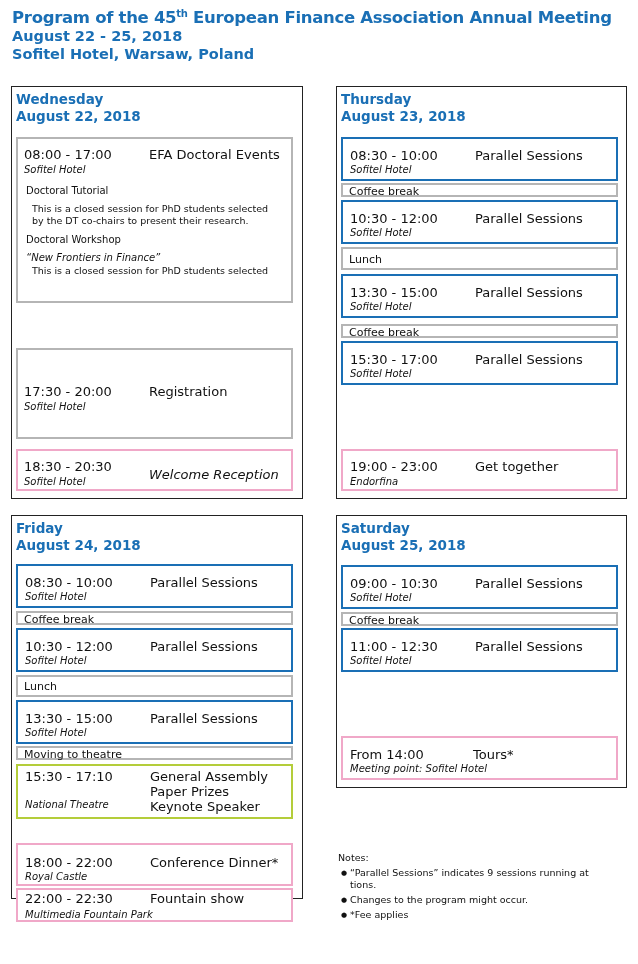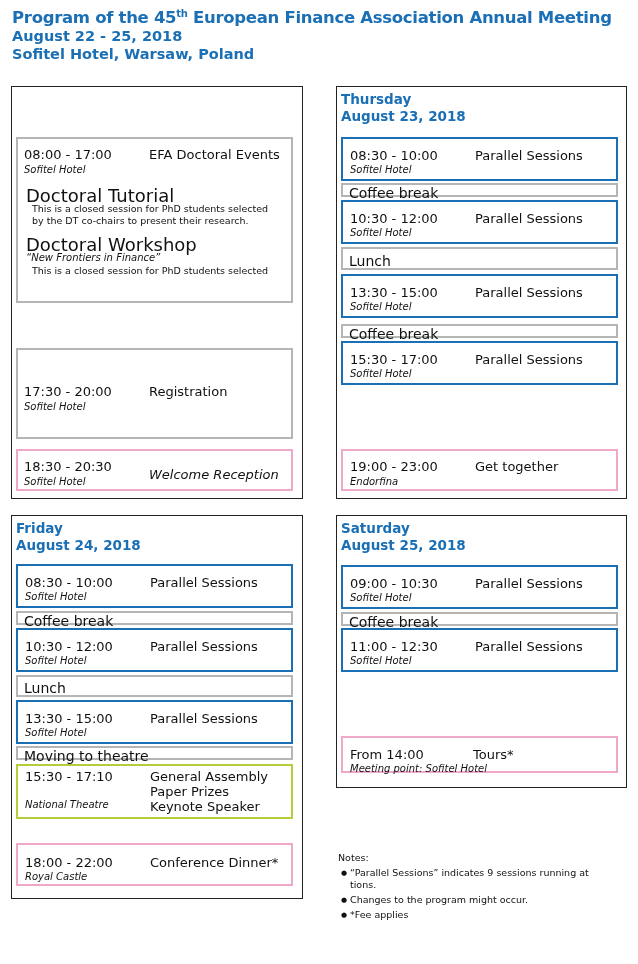--- a/index.html
+++ b/index.html
@@ -16,37 +16,41 @@
 
   .ev { position: absolute; border: 2.5px solid #aaa; background: #fff; }
   .ev.blue { border-color: #1a6fb5; }
   .ev.grey { border-color: #b5b5b5; }
   .ev.pink { border-color: #f0a8c8; }
   .ev.green { border-color: #b4cd3a; }
   .ev.thin { border-width: 2px; }
 
   .t { position: absolute; font-size: 13px; white-space: nowrap; color: #111; }
   .loc { position: absolute; font-size: 10px; font-style: italic; white-space: nowrap; color: #111; }
-  .brk { position: absolute; left: 6px; top: 0px; font-size: 14px; white-space: nowrap; color: #111; }
-  .sub { position: absolute; font-size: 18px; white-space: nowrap; text-align: center; }
+  .brk { position: absolute; left: 6px; top: 0px; font-size: 11px; white-space: nowrap; color: #111; }
+  .sub { position: absolute; font-size: 10px; white-space: nowrap; text-align: center; }
   .desc { position: absolute; font-size: 9.5px; line-height: 12px; white-space: nowrap; }
 
   .notes { position: absolute; left: 338px; top: 852px; font-size: 9.5px; line-height: 12px; color: #111; }
   .notes ul { list-style: none; }
   .notes li { position: relative; padding-left: 12px; margin-top: 3px; }
   .notes li .bullet { position: absolute; left: 3px; top: 0; }
 </style>
 </head>
 <body>
 
 <div class="hdr hdr1"><span>Program of the 45</span><sup>th</sup><span> European Finance Association Annual Meeting</span></div>
 <div class="hdr hdr2">August 22 - 25, 2018</div>
 <div class="hdr hdr3">Sofitel Hotel, Warsaw, Poland</div>
 
 <div class="day" style="left:11px; top:86px; width:292px; height:413px;">
+  <div class="day-title">
+    <div>Wednesday</div>
+    <div>August 22, 2018</div>
+  </div>
   <div class="ev grey" style="left:4px; top:50px; width:277px; height:166px;">
     <div class="t" style="left:6px; top:8px;">08:00 - 17:00</div>
     <div class="t" style="left:131px; top:8px;">EFA Doctoral Events</div>
     <div class="loc" style="left:6px; top:25px;">Sofitel Hotel</div>
     <div class="sub" style="left:8px; top:46px;">Doctoral Tutorial</div>
     <div class="desc" style="left:14px; top:64px;">
       <div>This is a closed session for PhD students selected</div>
       <div>by the DT co-chairs to present their research.</div>
     </div>
     <div class="sub" style="left:8px; top:95px;">Doctoral Workshop</div>
@@ -144,41 +148,46 @@
       <div>General Assembly</div>
       <div>Paper Prizes</div>
       <div>Keynote Speaker</div>
     </div>
   </div>
   <div class="ev pink" style="left:4px; top:327px; width:277px; height:43px;">
     <div class="t" style="left:7px; top:10px;">18:00 - 22:00</div>
     <div class="t" style="left:132px; top:10px;">Conference Dinner*</div>
     <div class="loc" style="left:7px; top:26px;">Royal Castle</div>
   </div>
+  <div class="ev pink" style="left:4px; top:372px; width:277px; height:34px;">
+    <div class="t" style="left:7px; top:1px;">22:00 - 22:30</div>
+    <div class="t" style="left:132px; top:1px;">Fountain show</div>
+    <div class="loc" style="left:7px; top:19px;">Multimedia Fountain Park</div>
+  </div>
 </div>
 
 <div class="day" style="left:336px; top:515px; width:291px; height:273px;">
   <div class="day-title">
     <div>Saturday</div>
     <div>August 25, 2018</div>
   </div>
   <div class="ev blue" style="left:4px; top:49px; width:277px; height:44px;">
     <div class="t" style="left:7px; top:9px;text-align:right;">09:00 - 10:30</div>
     <div class="t" style="left:132px; top:9px;">Parallel Sessions</div>
     <div class="loc" style="left:7px; top:25px;">Sofitel Hotel</div>
   </div>
   <div class="ev grey thin" style="left:4px; top:96px; width:277px; height:14px;">
     <div class="brk">Coffee break</div>
   </div>
   <div class="ev blue" style="left:4px; top:112px; width:277px; height:44px;">
     <div class="t" style="left:7px; top:9px;">11:00 - 12:30</div>
     <div class="t" style="left:132px; top:9px;">Parallel Sessions</div>
     <div class="loc" style="left:7px; top:25px;">Sofitel Hotel</div>
   </div>
-  <div class="ev pink" style="left:4px; top:220px; width:277px; height:37px;">
+  <div class="ev pink" style="left:4px; top:220px; width:277px; height:44px;">
     <div class="t" style="left:7px; top:9px;">From 14:00</div>
     <div class="t" style="left:130px; top:9px;">Tours*</div>
     <div class="loc" style="left:7px; top:25px;">Meeting point: Sofitel Hotel</div>
   </div>
 </div>
 
 <div class="notes">
   <div>Notes:</div>
   <ul>
     <li>

